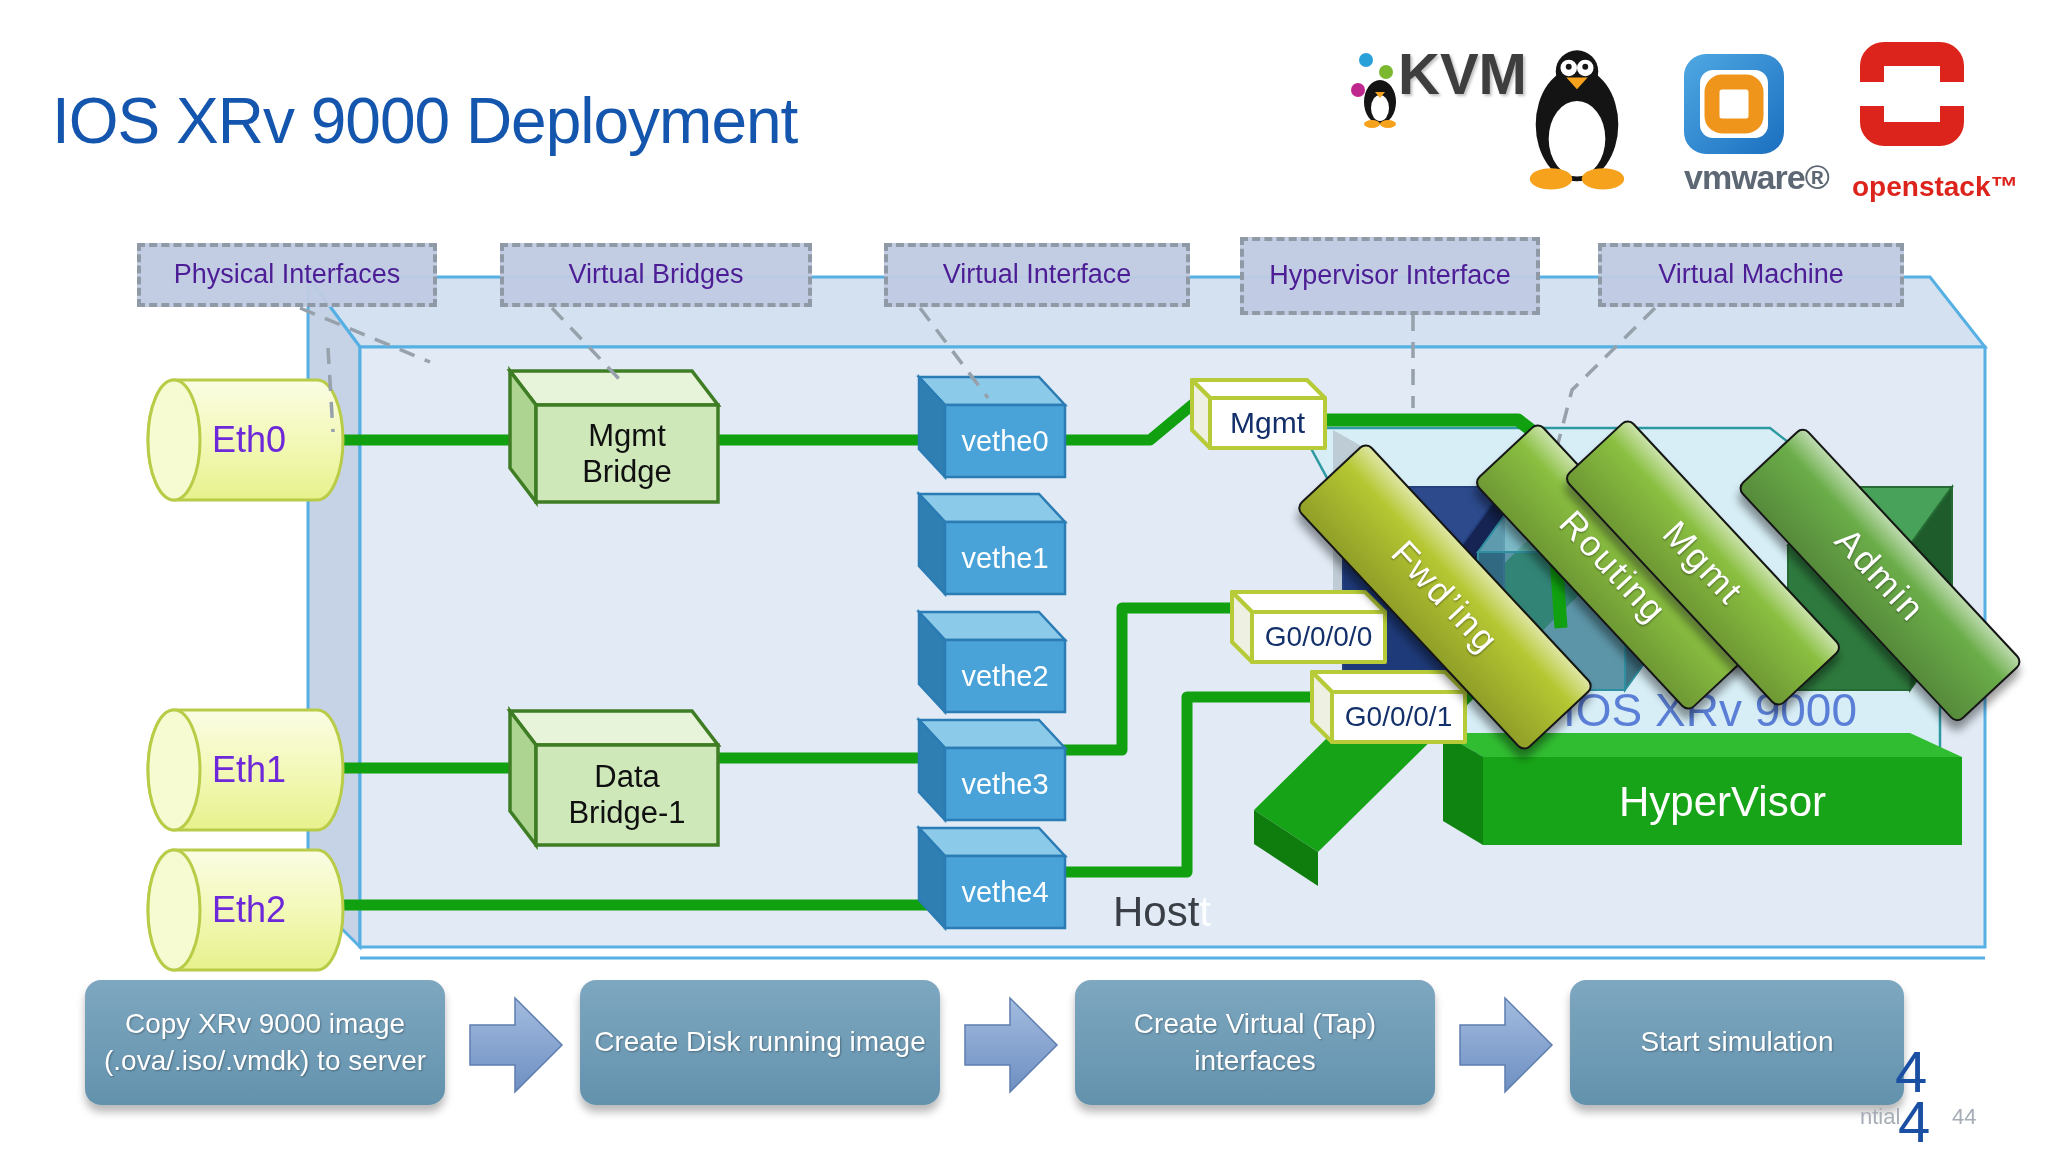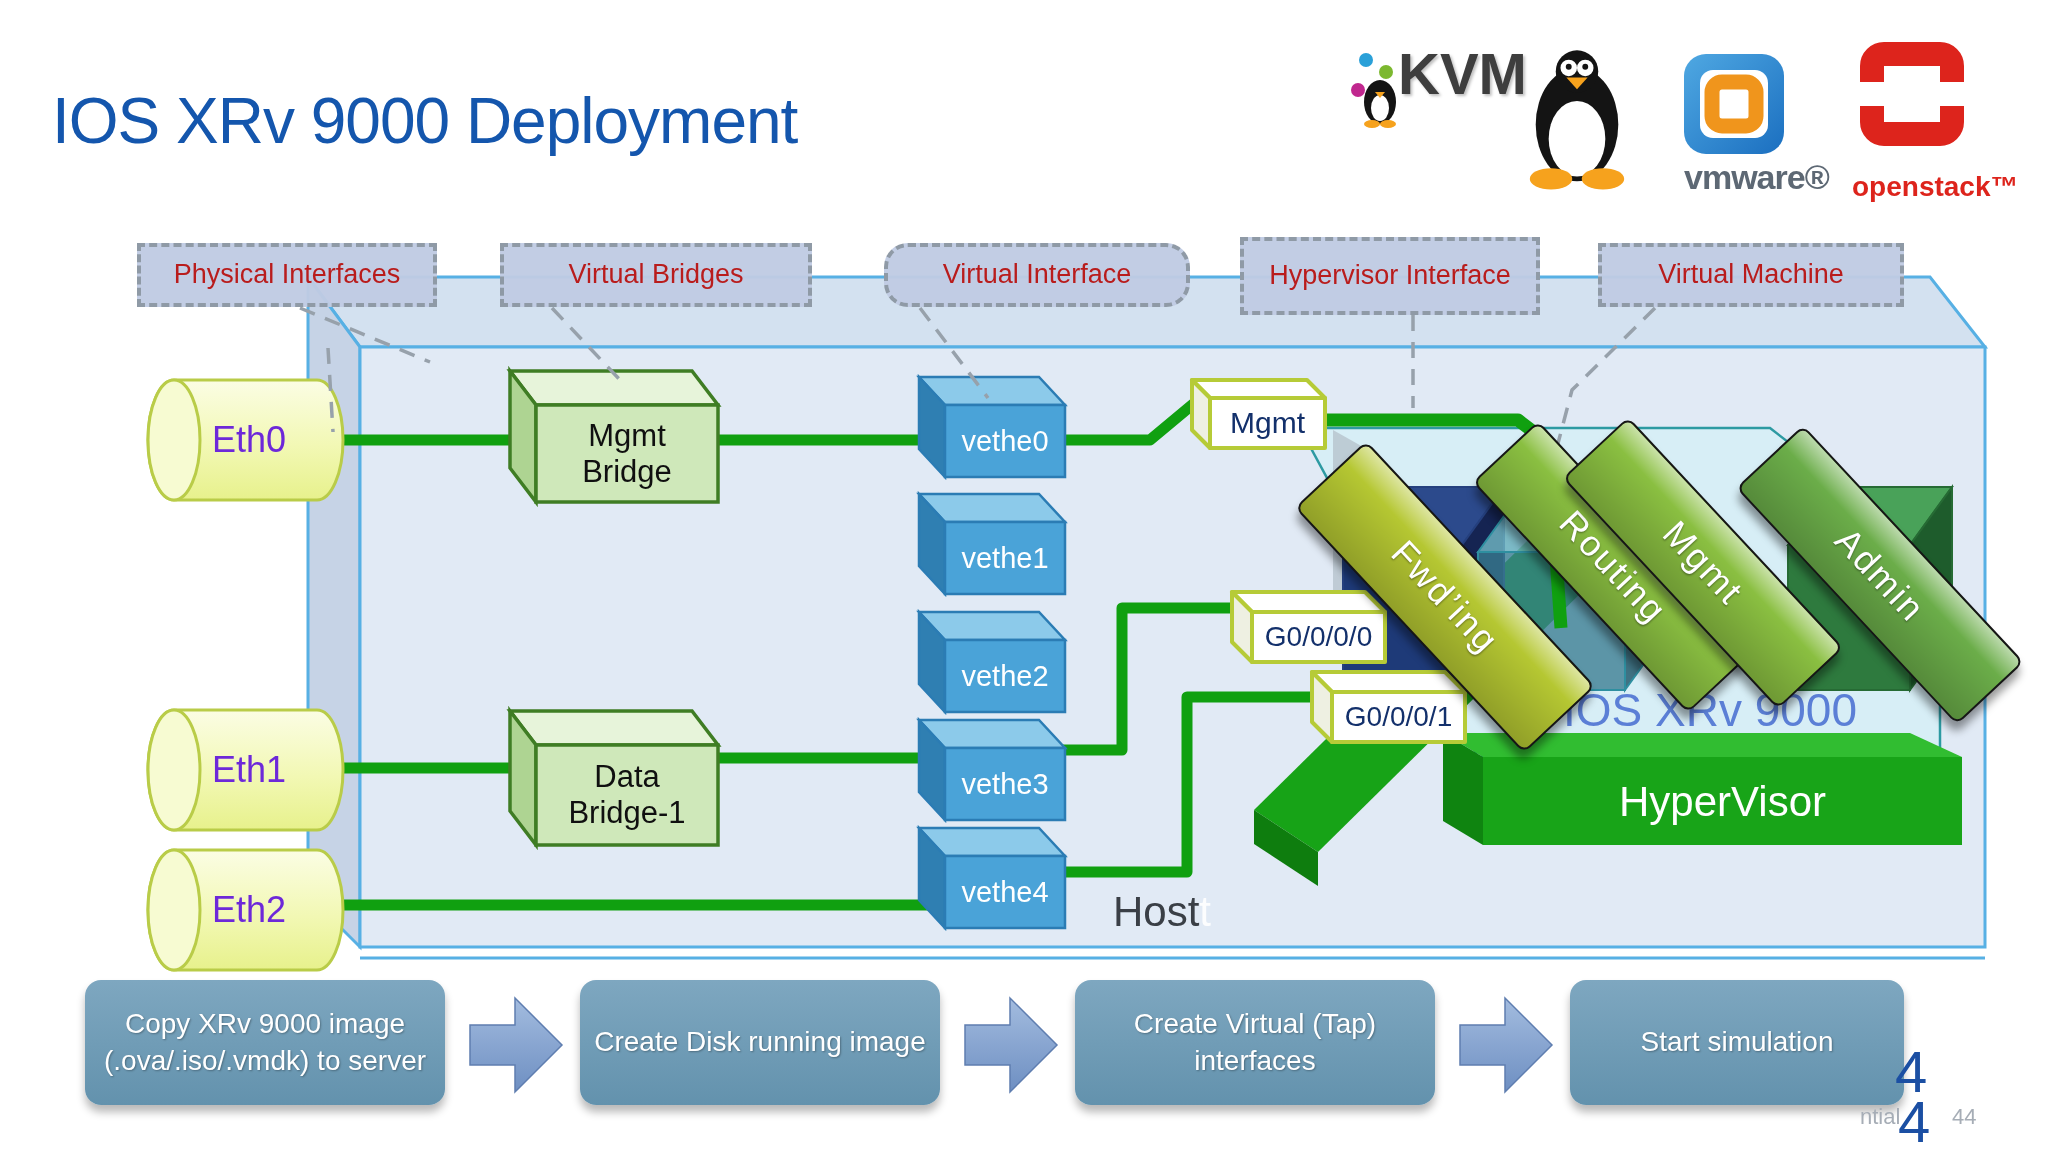--- a/index.html
+++ b/index.html
@@ -2,21 +2,21 @@
 <html><head>
 <meta charset="utf-8">
 <style>
   html,body{margin:0;padding:0;background:#fff;}
   #stage{position:relative;width:2048px;height:1152px;background:#ffffff;overflow:hidden;
          font-family:"Liberation Sans",sans-serif;}
   #art{position:absolute;left:0;top:0;}
   .abs{position:absolute;}
   .page-title{left:52px;top:84px;font-size:64px;color:#1456ad;letter-spacing:-1px;}
   
-  .layer{background:rgba(191,203,227,0.96);border:4px dashed #8f9aa6;color:#b91c1c;
+  .layer{background:rgba(191,203,227,0.96);border:4px dashed #8f9aa6;color:#4c1d95;
          display:flex;align-items:center;justify-content:center;text-align:center;
          font-size:27px;line-height:1.15;box-sizing:border-box;z-index:6;}
   
   .lbl{display:flex;align-items:center;justify-content:center;text-align:center;z-index:7;}
   .nic-lbl{font-size:36px;color:#6d28d9;}
   .bridge-lbl{font-size:31px;color:#101010;line-height:1.15;}
   .veth-lbl{font-size:29px;color:#ffffff;}
   .tap-lbl{font-size:28px;color:#13306b;}
   .vm-name{font-size:46px;color:#5b7fd6;z-index:7;}
   .hv-lbl{font-size:42px;color:#ffffff;z-index:7;}
@@ -229,21 +229,21 @@
   </svg>
 
   <div class="abs page-title">IOS XRv 9000 Deployment</div>
 
   <div class="abs kvm-word" style="left:1398px;top:40px;">KVM</div>
   <div class="abs vmware-word" style="left:1684px;top:158px;width:100px;text-align:center;">vmware®</div>
   <div class="abs openstack-word" style="left:1852px;top:171px;width:120px;text-align:right;">openstack™</div>
 
   <div class="abs layer" style="left:137px;top:243px;width:300px;height:64px;">Physical Interfaces</div>
   <div class="abs layer" style="left:500px;top:243px;width:312px;height:64px;">Virtual Bridges</div>
-  <div class="abs layer" style="left:884px;top:243px;width:306px;height:64px;border-radius:24px;">Virtual Interface</div>
+  <div class="abs layer" style="left:884px;top:243px;width:306px;height:64px;">Virtual Interface</div>
   <div class="abs layer" style="left:1240px;top:237px;width:300px;height:78px;padding:7px 20px;">Hypervisor Interface</div>
   <div class="abs layer" style="left:1598px;top:243px;width:306px;height:64px;">Virtual Machine</div>
 
   <div class="abs lbl nic-lbl" style="left:174px;top:410px;width:150px;height:60px;">Eth0</div>
   <div class="abs lbl nic-lbl" style="left:174px;top:740px;width:150px;height:60px;">Eth1</div>
   <div class="abs lbl nic-lbl" style="left:174px;top:880px;width:150px;height:60px;">Eth2</div>
 
   <div class="abs lbl bridge-lbl" style="left:536px;top:405px;width:182px;height:97px;flex-direction:column;">
     <span>Mgmt</span>
     <span>Bridge</span>

